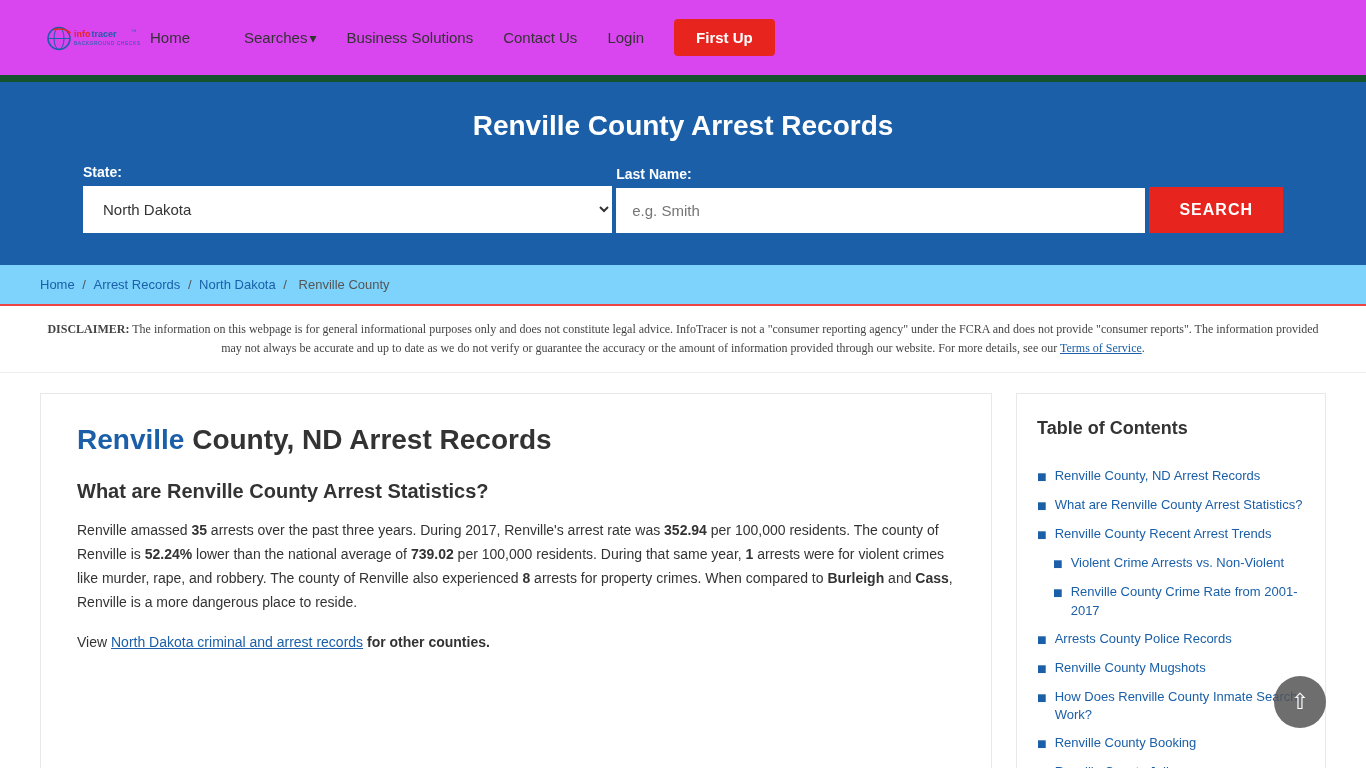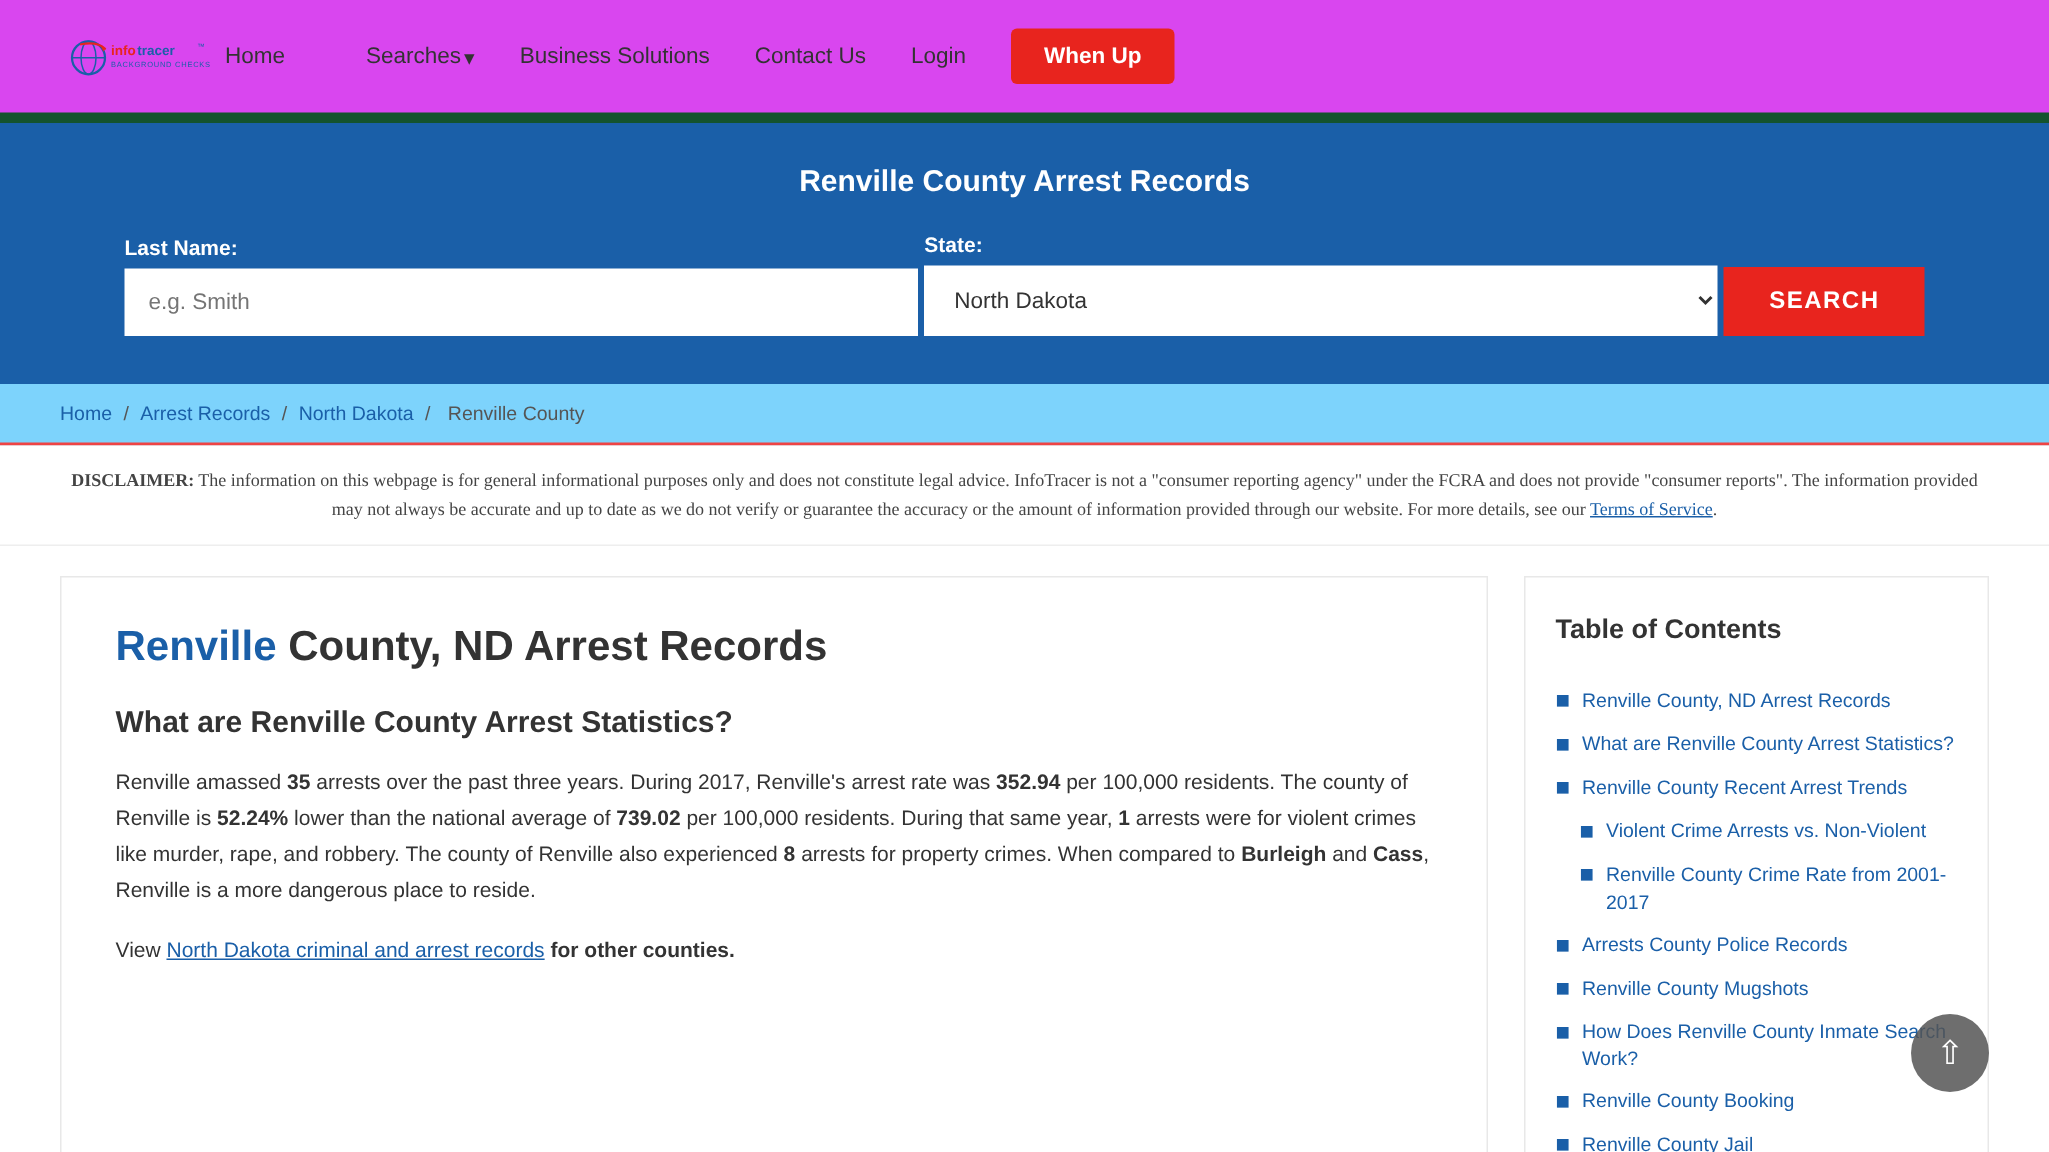--- a/index.html
+++ b/index.html
@@ -47,21 +47,21 @@
     }
 
     
     .hero {
       background: #1a5fa8;
       padding: 28px 40px 32px;
     }
     .hero h1 {
       text-align: center;
       color: #fff;
-      font-size: 20px;
+      font-size: 28px;
       font-weight: bold;
       margin-bottom: 22px;
     }
     .search-form {
       display: flex;
       gap: 0;
       align-items: flex-end;
       max-width: 1200px;
       margin: 0 auto;
     }
@@ -253,31 +253,27 @@
   </div>
   <nav>
     <a href="#">Home</a>
     <div class="nav-searches">
       <a href="#">Searches</a>
       <span>▾</span>
     </div>
     <a href="#">Business Solutions</a>
     <a href="#">Contact Us</a>
     <a href="#" class="nav-btn-login">Login</a>
-    <button class="nav-btn-signup">When Up</button>
+    <button class="nav-btn-signup">First Up</button>
   </nav>
 </header>
 
 <section class="hero">
   <h1>Renville County Arrest Records</h1>
   <div class="search-form">
-    <div class="form-group fg-last">
-      <label>Last Name:</label>
-      <input type="text" placeholder="e.g. Smith" style="">
-    </div>
     <div class="form-group fg-state">
       <label>State:</label>
       <select>
         <option>North Dakota</option>
         <option>Alabama</option>
         <option>Alaska</option>
         <option>Arizona</option>
         <option>Arkansas</option>
         <option>California</option>
         <option>Colorado</option>
@@ -319,20 +315,24 @@
         <option>Texas</option>
         <option>Utah</option>
         <option>Vermont</option>
         <option>Virginia</option>
         <option>Washington</option>
         <option>West Virginia</option>
         <option>Wisconsin</option>
         <option>Wyoming</option>
       </select>
     </div>
+    <div class="form-group fg-last">
+      <label>Last Name:</label>
+      <input type="text" placeholder="e.g. Smith" style="">
+    </div>
     <button class="search-btn">SEARCH</button>
   </div>
 </section>
 
 <div class="breadcrumb">
   <a href="#">Home</a>
   <span> / </span>
   <a href="#">Arrest Records</a>
   <span> / </span>
   <a href="#">North Dakota</a>

